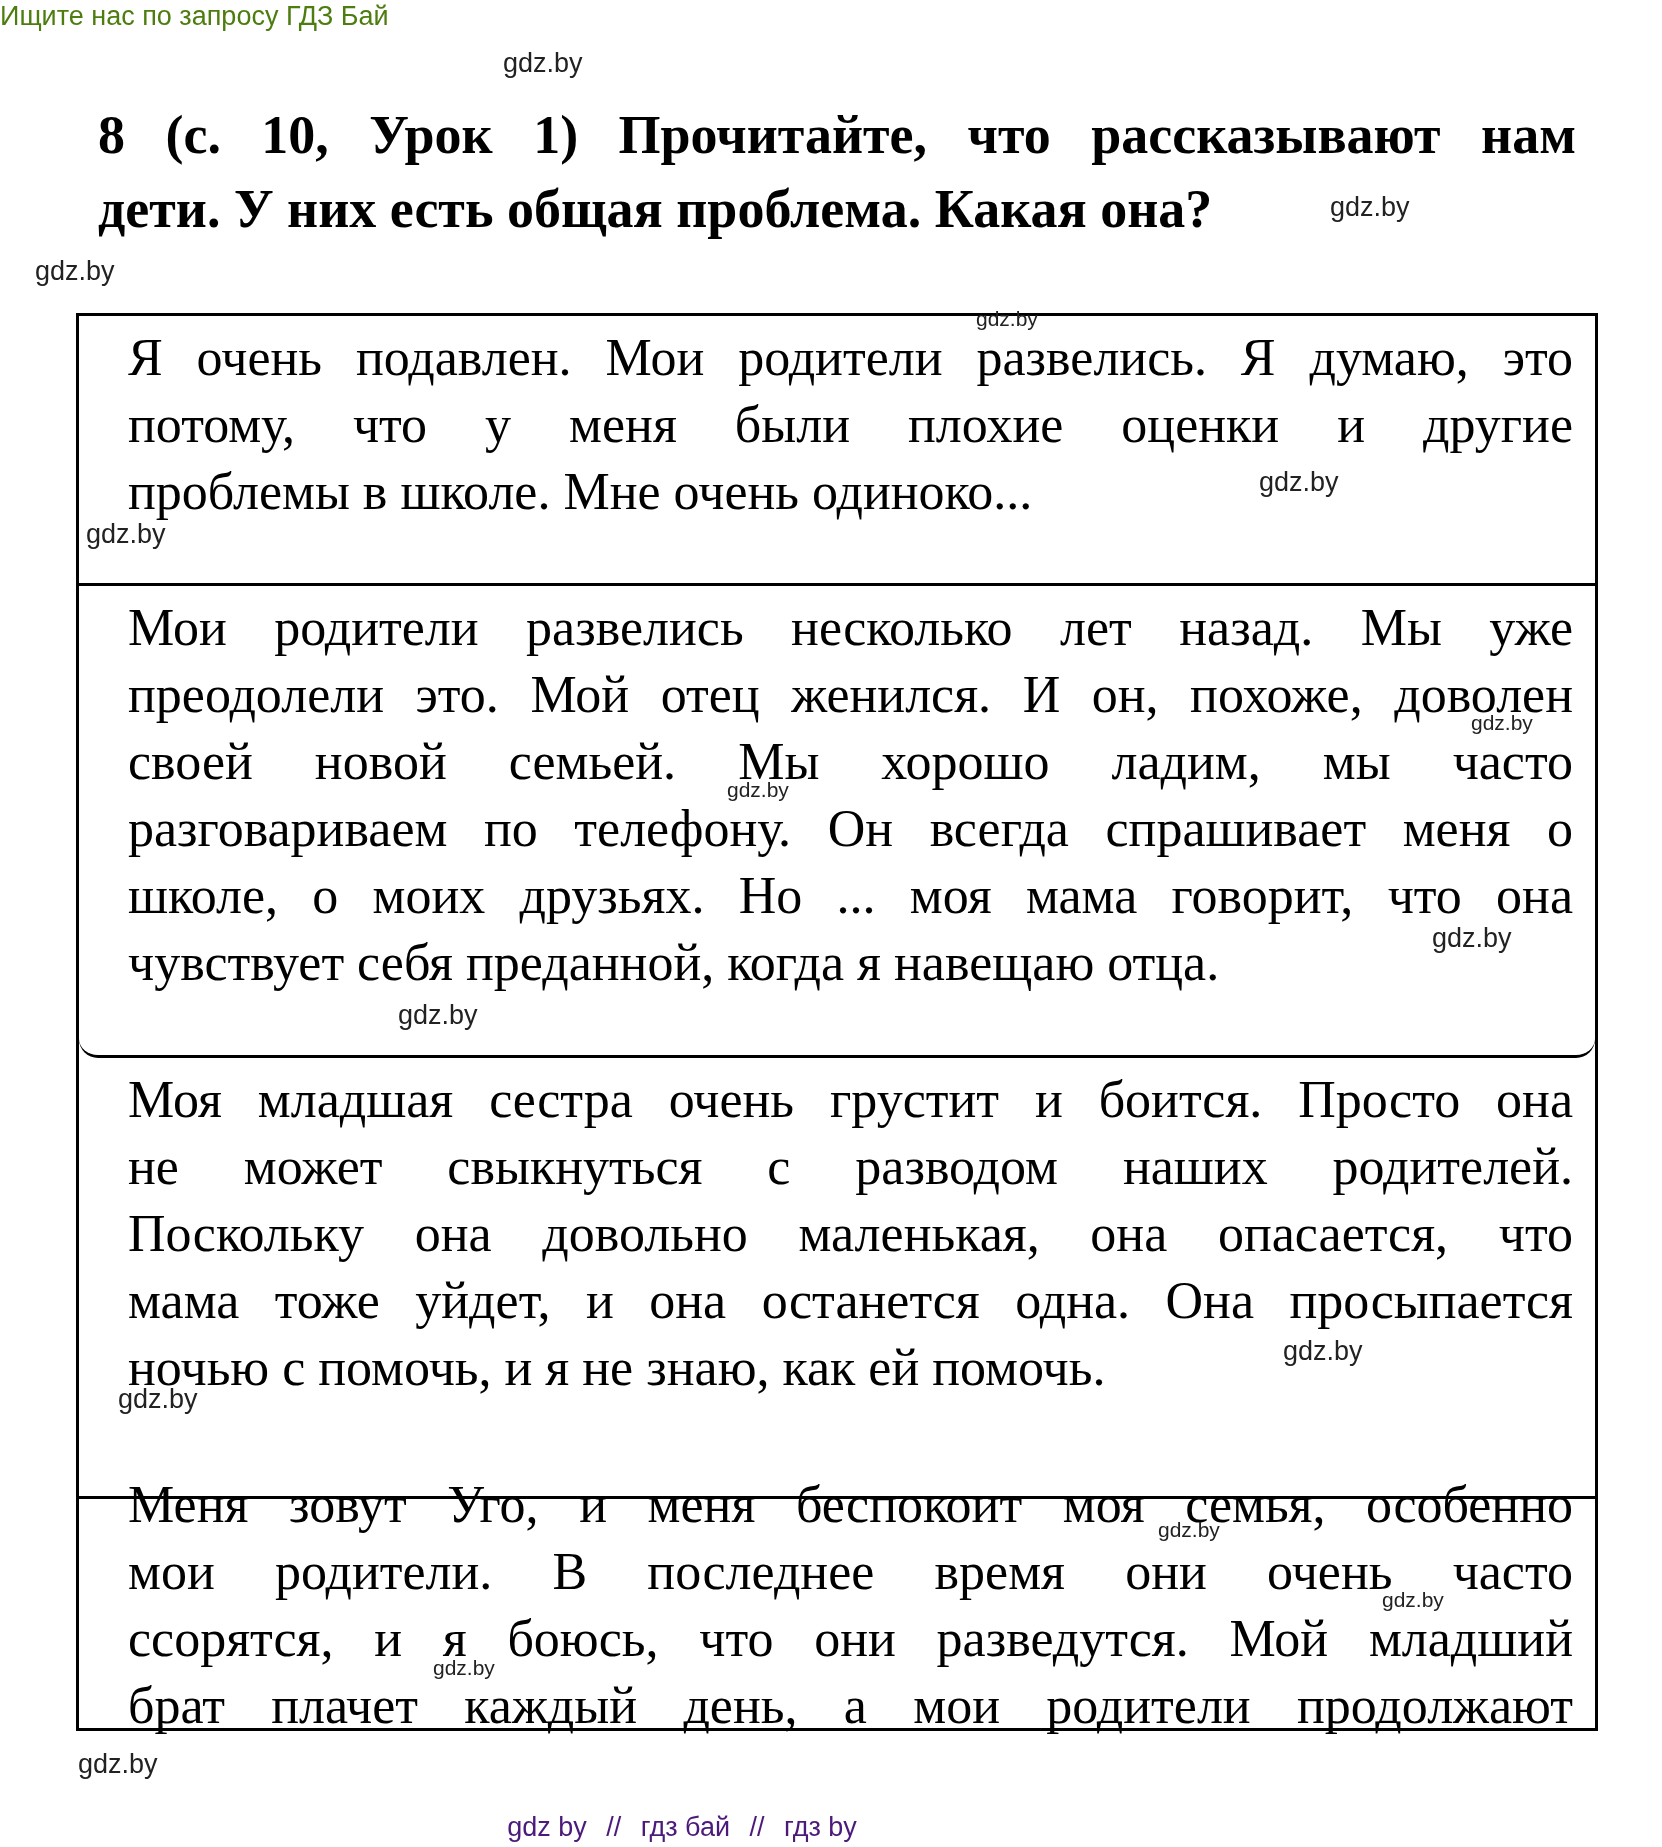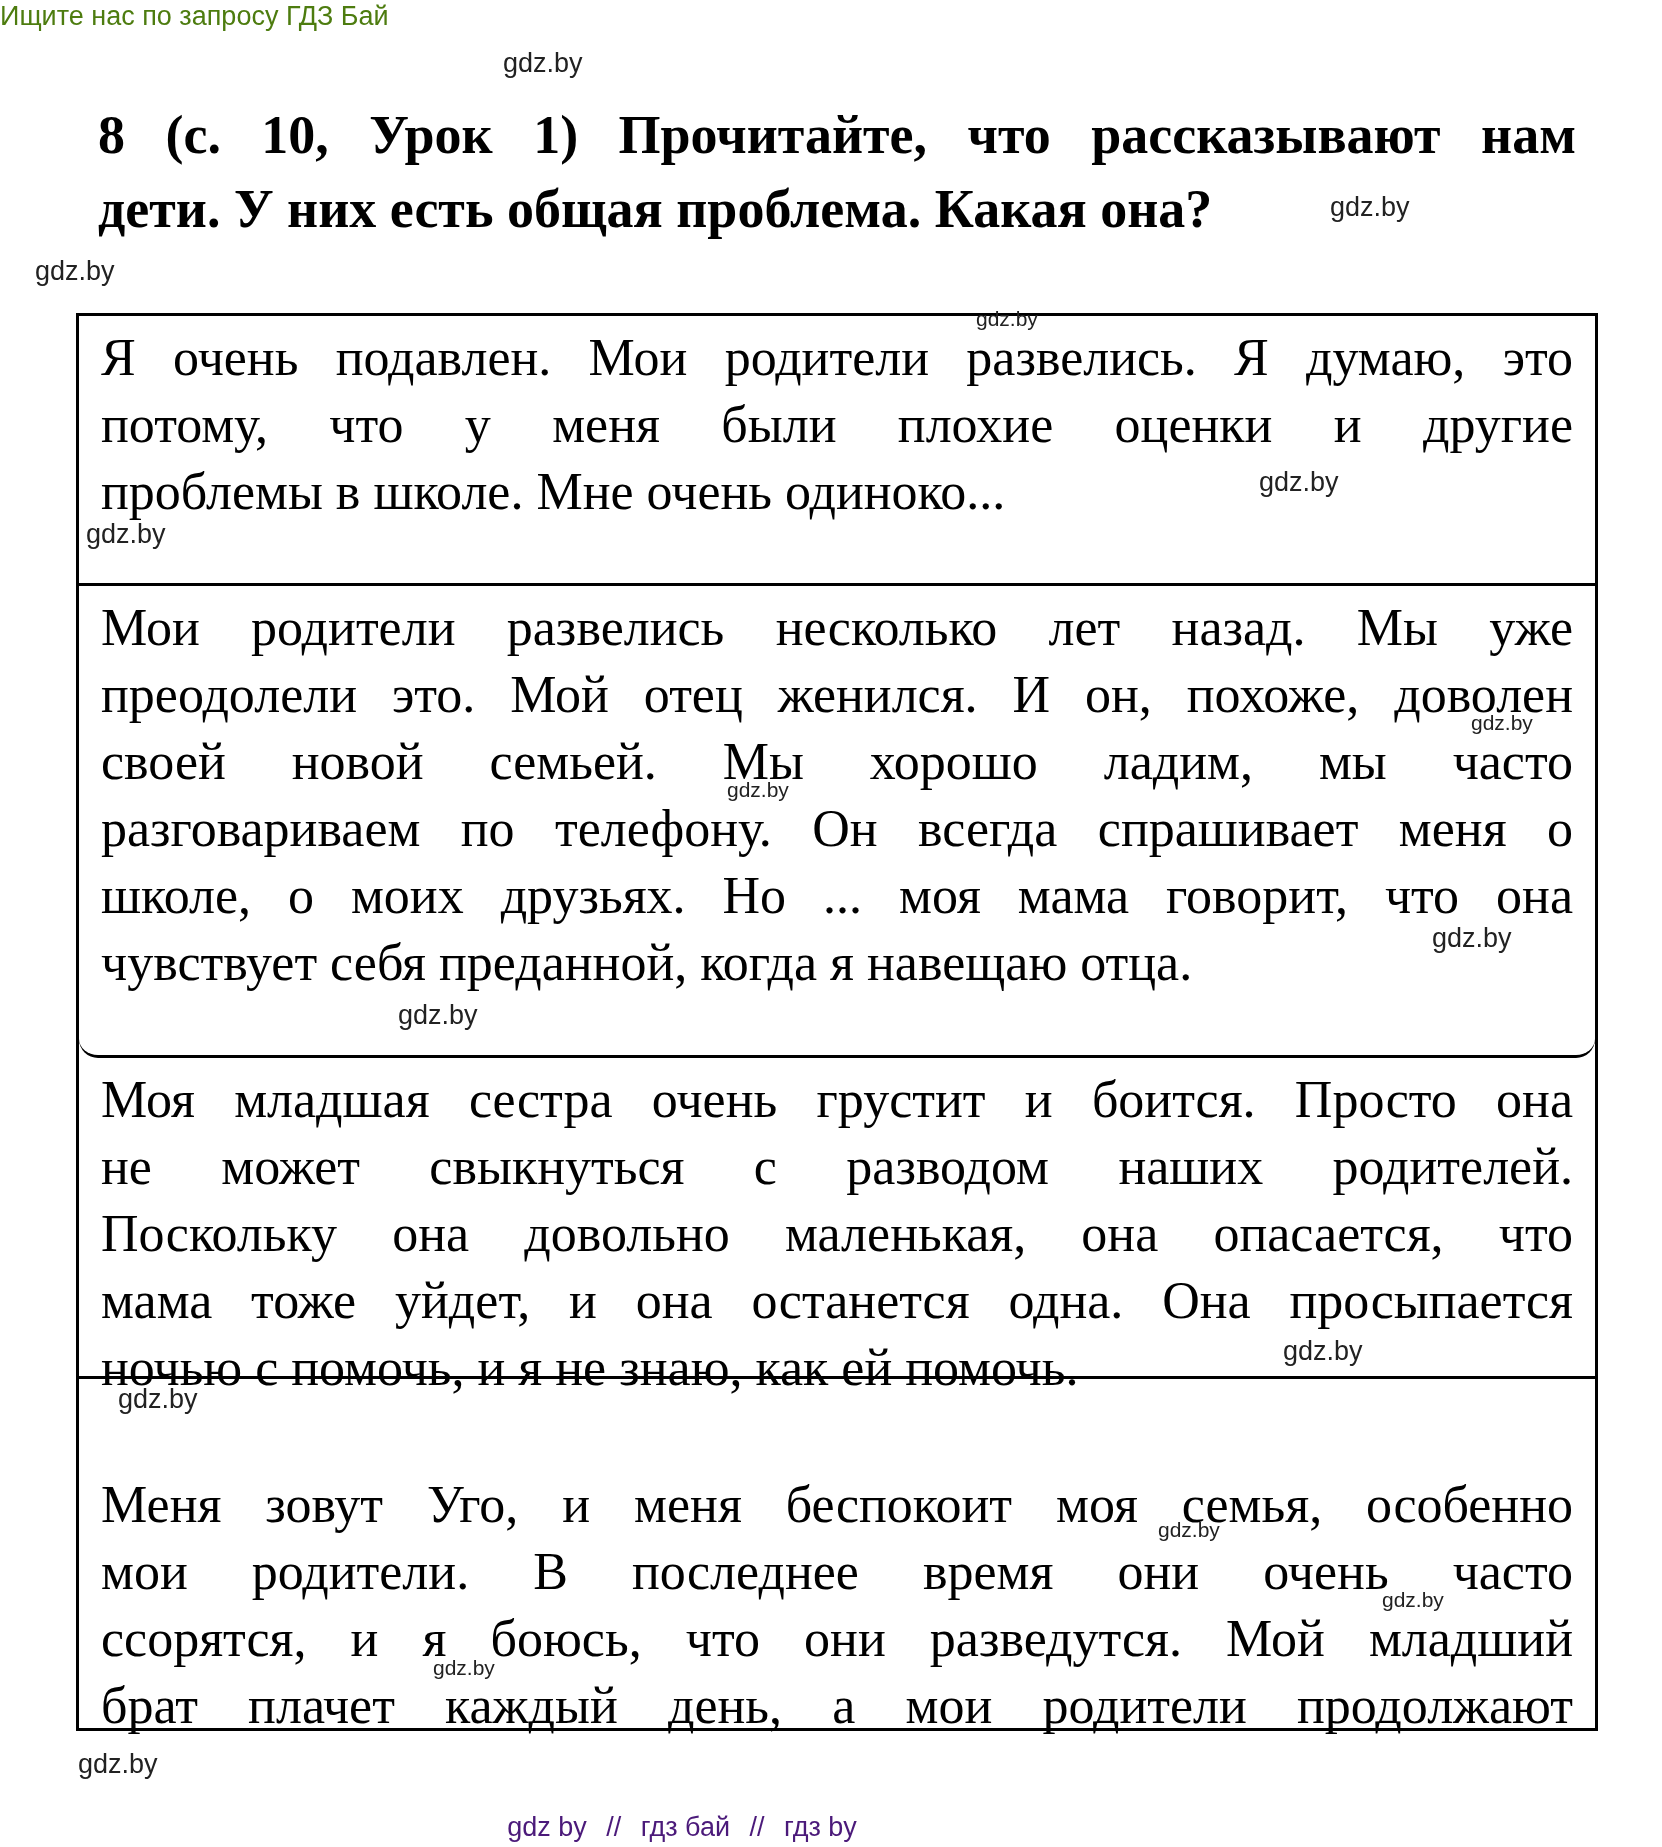--- a/index.html
+++ b/index.html
@@ -6,21 +6,21 @@
   body { width:1662px; height:1847px; position:relative; overflow:hidden; font-family:"Liberation Serif", serif; color:#000; }
   .top-banner { position:absolute; top:0; left:0; width:1662px; text-align:left; font-family:"Liberation Sans", sans-serif; font-size:27px; color:#4d7c0f; line-height:32px; }
   .wm { position:absolute; font-family:"Liberation Sans", sans-serif; font-size:27px; color:#222; line-height:30px; white-space:nowrap; }
   .wm.small { font-size:21px; line-height:24px; }
   .title { position:absolute; left:98px; top:98px; width:1478px; font-weight:bold; font-size:54px; line-height:74px; text-align:justify; text-align-last:left; }
   .title .l1 { display:block; text-align:justify; text-align-last:justify; }
   .box { position:absolute; left:76px; top:313px; width:1516px; height:1412px; border:3px solid #000; }
   .row { position:absolute; left:0; width:1516px; border-bottom:3px solid #000; box-sizing:border-box; }
   .row:last-child { border-bottom:none;padding-left:48px; }
   .row p { margin:0; position:absolute; left:22px; right:22px; top:8px; font-size:52px; line-height:67px; text-align:justify; }
-  .row p .ln { display:block; text-align:justify; text-align-last:justify; height:67px; white-space:nowrap; }
+  .row p .ln { display:block; text-align:justify; text-align-last:justify; height:67px; white-space:nowrap;margin-left:27px; }
   .row p .ln.last { text-align-last:left; }
   .footer { position:absolute; top:1812px; left:0; width:1364px; text-align:center; font-family:"Liberation Sans", sans-serif; font-size:27px; color:#4b1a7a; }
   .footer a { color:#4b1a7a; text-decoration:none; }
   .sep { margin:0 12px; }
 </style>
 </head>
 <body>
 
 <div class="top-banner">Ищите нас по запросу ГДЗ Бай</div>
 
@@ -44,21 +44,21 @@
   <div class="row" style="top:270px;height:472px;border-radius:19px;">
     <p>
       <span class="ln">Мои родители развелись несколько лет назад. Мы уже</span>
       <span class="ln">преодолели это. Мой отец женился. И он, похоже, доволен</span>
       <span class="ln">своей новой семьей. Мы хорошо ладим, мы часто</span>
       <span class="ln">разговариваем по телефону. Он всегда спрашивает меня о</span>
       <span class="ln">школе, о моих друзьях. Но ... моя мама говорит, что она</span>
       <span class="ln last">чувствует себя преданной, когда я навещаю отца.</span>
     </p>
   </div>
-  <div class="row" style="top:742px;height:321px;">
+  <div class="row" style="top:742px;height:441px;">
     <p>
       <span class="ln">Моя младшая сестра очень грустит и боится. Просто она</span>
       <span class="ln">не может свыкнуться с разводом наших родителей.</span>
       <span class="ln">Поскольку она довольно маленькая, она опасается, что</span>
       <span class="ln">мама тоже уйдет, и она останется одна. Она просыпается</span>
       <span class="ln last">ночью с помочь, и я не знаю, как ей помочь.</span>
     </p>
   </div>
   <div class="row" style="top:1147px;height:265px;">
     <p>

